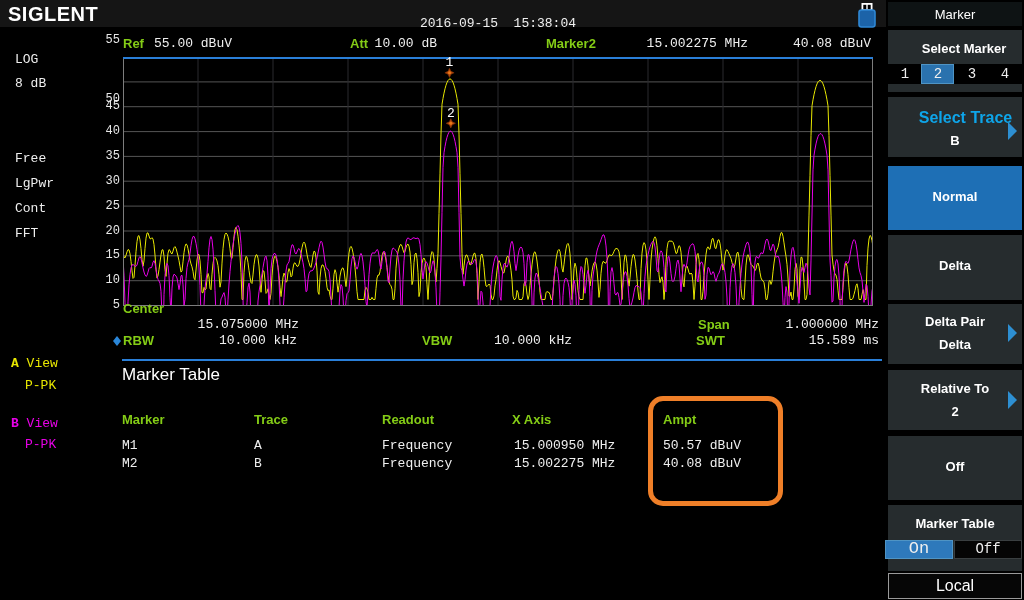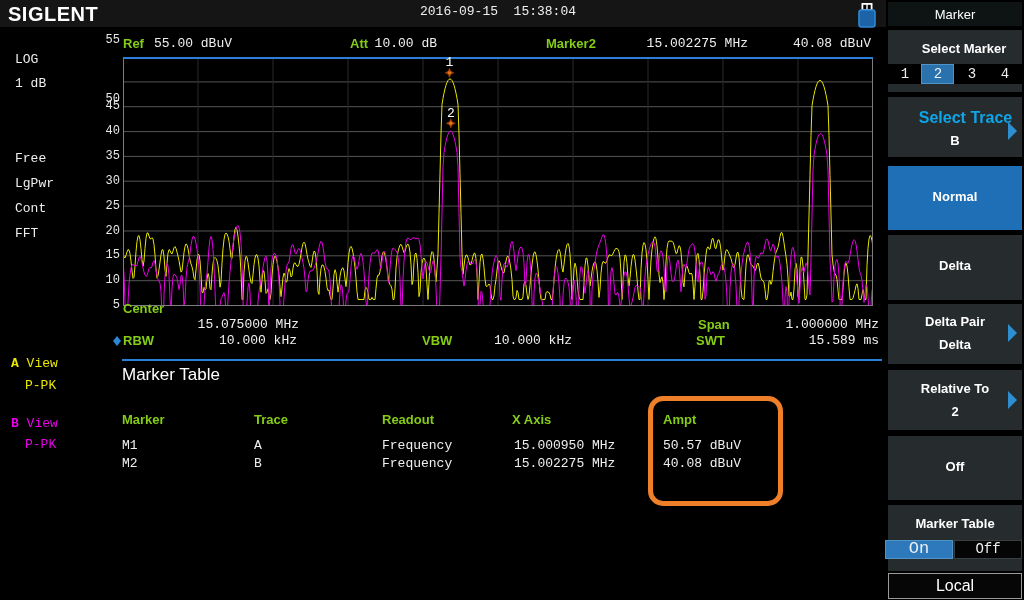--- a/index.html
+++ b/index.html
@@ -6,29 +6,29 @@
 .mono{position:absolute;font-family:"Liberation Mono",monospace;font-size:13px;line-height:16px;color:#efefef;white-space:nowrap;}
 .monoR{position:absolute;font-family:"Liberation Mono",monospace;font-size:13px;line-height:16px;color:#efefef;white-space:nowrap;}
 .lab{position:absolute;font-family:"Liberation Sans",sans-serif;font-weight:bold;font-size:13px;line-height:16px;color:#84cc16;white-space:nowrap;}
 .ax{position:absolute;font-family:"Liberation Mono",monospace;font-size:12px;line-height:14px;color:#e8e8e8;white-space:nowrap;text-align:right;}
 .sb{position:absolute;left:888px;width:134px;background:#262c2e;}
 .tri{position:absolute;width:0;height:0;border-top:9px solid transparent;border-bottom:9px solid transparent;border-left:9px solid #2d8fd2;}
 
 </style></head><body>
 <div style="position:absolute;left:0;top:0;width:886px;height:27px;background:#151515;"></div>
 <div style="position:absolute;left:8px;top:3px;font-family:'Liberation Sans',sans-serif;font-weight:bold;font-size:20px;letter-spacing:0.5px;color:#fff;">SIGLENT</div>
-<div class="mono" style="left:420px;top:4px;">2016-09-15&nbsp;&nbsp;15:38:04</div>
+<div class="mono" style="left:420px;top:16px;">2016-09-15&nbsp;&nbsp;15:38:04</div>
 <svg style="position:absolute;left:856px;top:1px;" width="22" height="27" viewBox="0 0 22 27">
 <rect x="5.5" y="2" width="11" height="8" fill="#fff"></rect>
 <rect x="7.3" y="3.8" width="3.0" height="4.4" fill="#000"></rect>
 <rect x="11.7" y="3.8" width="3.0" height="4.4" fill="#000"></rect>
 <rect x="3" y="9" width="16" height="17" rx="2.5" fill="#1c63a8" stroke="#2e87d4" stroke-width="1.6"></rect>
 </svg>
 <div class="mono" style="left:15px;top:52px;">LOG</div>
-<div class="mono" style="left:15px;top:76px;">1 dB</div>
+<div class="mono" style="left:15px;top:76px;">8 dB</div>
 <div class="mono" style="left:15px;top:151px;">Free</div>
 <div class="mono" style="left:15px;top:176px;">LgPwr</div>
 <div class="mono" style="left:15px;top:201px;">Cont</div>
 <div class="mono" style="left:15px;top:226px;">FFT</div>
 <div class="mono" style="left:11px;top:356px;color:#e8e800;"><b>A</b>&nbsp;View</div>
 <div class="mono" style="left:25px;top:378px;color:#e8e800;">P-PK</div>
 <div class="mono" style="left:11px;top:416px;color:#e800e8;"><b>B</b>&nbsp;View</div>
 <div class="mono" style="left:25px;top:437px;color:#e800e8;">P-PK</div>
 <div class="ax" style="right:904px;top:33px;">55</div>
 <div class="ax" style="right:904px;top:92px;margin-left:42px;">50</div>

